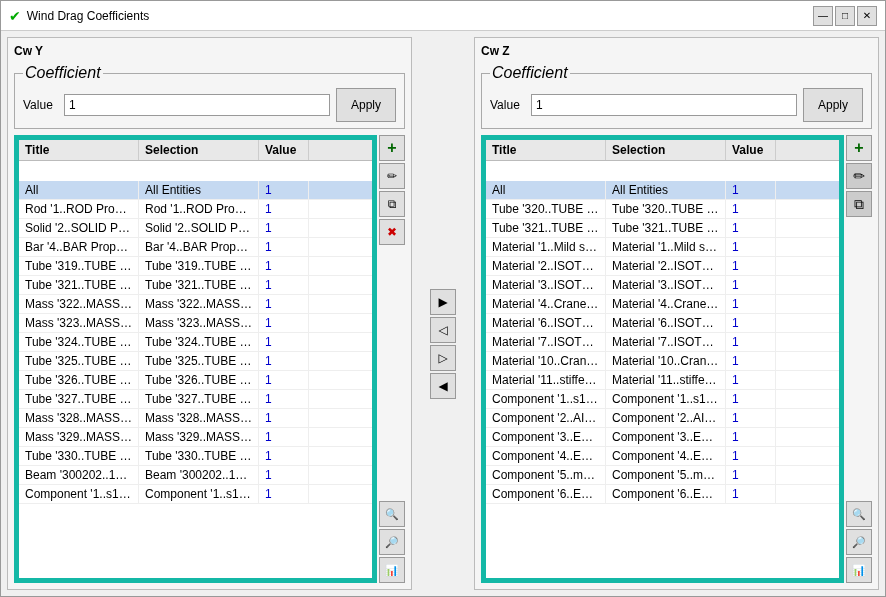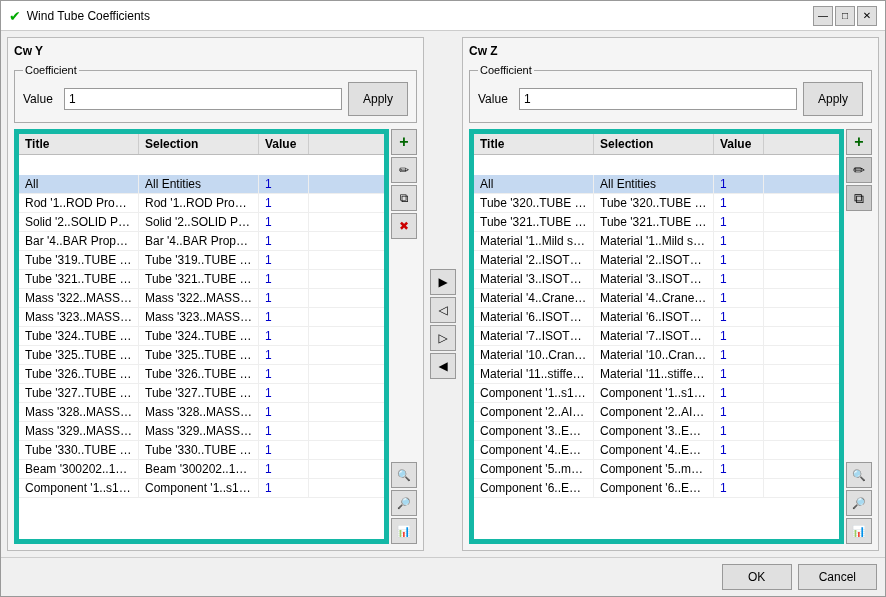--- a/index.html
+++ b/index.html
@@ -6,21 +6,21 @@
     body { background: #f0f0f0; }
     .window { width: 886px; height: 597px; background: #f0f0f0; border: 1px solid #999; display: flex; flex-direction: column; }
     .title-bar { background: #fff; border-bottom: 1px solid #ccc; padding: 4px 8px; display: flex; align-items: center; justify-content: space-between; height: 30px; }
     .title-bar-left { display: flex; align-items: center; gap: 6px; }
     .title-text { font-size: 12px; font-weight: normal; }
     .title-controls { display: flex; gap: 2px; }
     .title-btn { width: 20px; height: 20px; background: #e0e0e0; border: 1px solid #999; display: flex; align-items: center; justify-content: center; cursor: pointer; font-size: 10px; }
     .tab-bar { background: #f0f0f0; border-bottom: 1px solid #ccc; padding: 4px 8px 0; display: flex; }
     .tab { padding: 4px 12px; border: 1px solid #ccc; border-bottom: none; background: #fff; cursor: pointer; margin-right: 2px; font-size: 12px; }
     .tab.active { background: #f0f0f0; border-bottom: 1px solid #f0f0f0; margin-bottom: -1px; z-index: 1; }
-    .content { flex: 1; padding: 6px; display: flex; gap: 6px; overflow: hidden; justify-content: flex-end; }
+    .content { flex: 1; padding: 6px; display: flex; gap: 18px; overflow: hidden; justify-content: flex-end; }
     .panel { flex: 1; display: flex; flex-direction: column; border: 1px solid #bbb; background: #f5f5f5; padding: 6px; }
     .panel-title { font-size: 12px; font-weight: bold; margin-bottom: 6px; }
     .coeff-row { display: flex; align-items: center; gap: 6px; margin-top: 2px; }
     .coeff-label { font-size: 12px; min-width: 35px; }
     .coeff-input { flex: 1; height: 22px; border: 1px solid #999; padding: 2px 4px; background: #fff; font-size: 12px; }
     .apply-btn { height: 34px; padding: 0 14px; background: #e0e0e0; border: 1px solid #999; cursor: pointer; font-size: 12px; }
     .table-area { flex: 1; display: flex; gap: 2px; overflow: hidden; }
     .table-container { flex: 1; border: 5px solid #14b8a6; background: #fff; overflow: hidden; display: flex; flex-direction: column; }
     .table-header { display: grid; grid-template-columns: 120px 120px 50px; background: #e8e8e8; border-bottom: 1px solid #bbb; }
     .th { padding: 3px 6px; font-weight: bold; border-right: 1px solid #ccc; font-size: 12px; }
@@ -28,31 +28,31 @@
     .tr { display: grid; grid-template-columns: 120px 120px 50px; border-bottom: 1px solid #eee; }
     .tr.selected { background: #c5d9f1; margin-top: 20px; }
     .td { padding: 2px 6px; border-right: 1px solid #eee; font-size: 12px; white-space: nowrap; overflow: hidden; text-overflow: ellipsis; }
     .td.blue { color: #0000cc; }
     .side-buttons { display: flex; flex-direction: column; gap: 2px; }
     .side-btn { width: 26px; height: 26px; background: #e0e0e0; border: 1px solid #999; cursor: pointer; display: flex; align-items: center; justify-content: center; font-size: 14px; }
     .bottom-bar { padding: 6px 8px; display: flex; justify-content: flex-end; gap: 6px; border-top: 1px solid #ccc; background: #f0f0f0; }
     .bottom-btn { height: 26px; padding: 0 20px; background: #e0e0e0; border: 1px solid #999; cursor: pointer; font-size: 12px; min-width: 70px; }
     .mid-buttons { display: flex; flex-direction: column; justify-content: center; gap: 2px; }
     fieldset { border: 1px solid #aaa; padding: 4px 8px 6px; margin-bottom: 6px; }
-    legend { font-size: 11px; padding: 0 2px; }
+    legend { font-size: 16px; padding: 0 2px; font-style: italic; }
   </style>
 </head>
 <body>
 
 <div class="window">
 
   <div class="title-bar">
     <div class="title-bar-left">
       <span style="color:#00aa00; font-size:14px;">✔</span>
-      <span class="title-text">Wind Tube Coefficients</span>
+      <span class="title-text">Wind Drag Coefficients</span>
     </div>
     <div class="title-controls">
       <button class="title-btn">—</button>
       <button class="title-btn">□</button>
       <button class="title-btn">✕</button>
     </div>
   </div>
 
 
   <div class="content">
@@ -298,17 +298,13 @@
           <div style="flex:1"></div>
           <button class="side-btn" style="font-size:11px; margin-top:auto;">🔍</button>
           <button class="side-btn" style="font-size:11px;">🔎</button>
           <button class="side-btn" style="font-size:11px;">📊</button>
         </div>
       </div>
     </div>
 
   </div>
 
-  <div class="bottom-bar">
-    <button class="bottom-btn">OK</button>
-    <button class="bottom-btn">Cancel</button>
-  </div>
 </div>
 
 </body></html>

